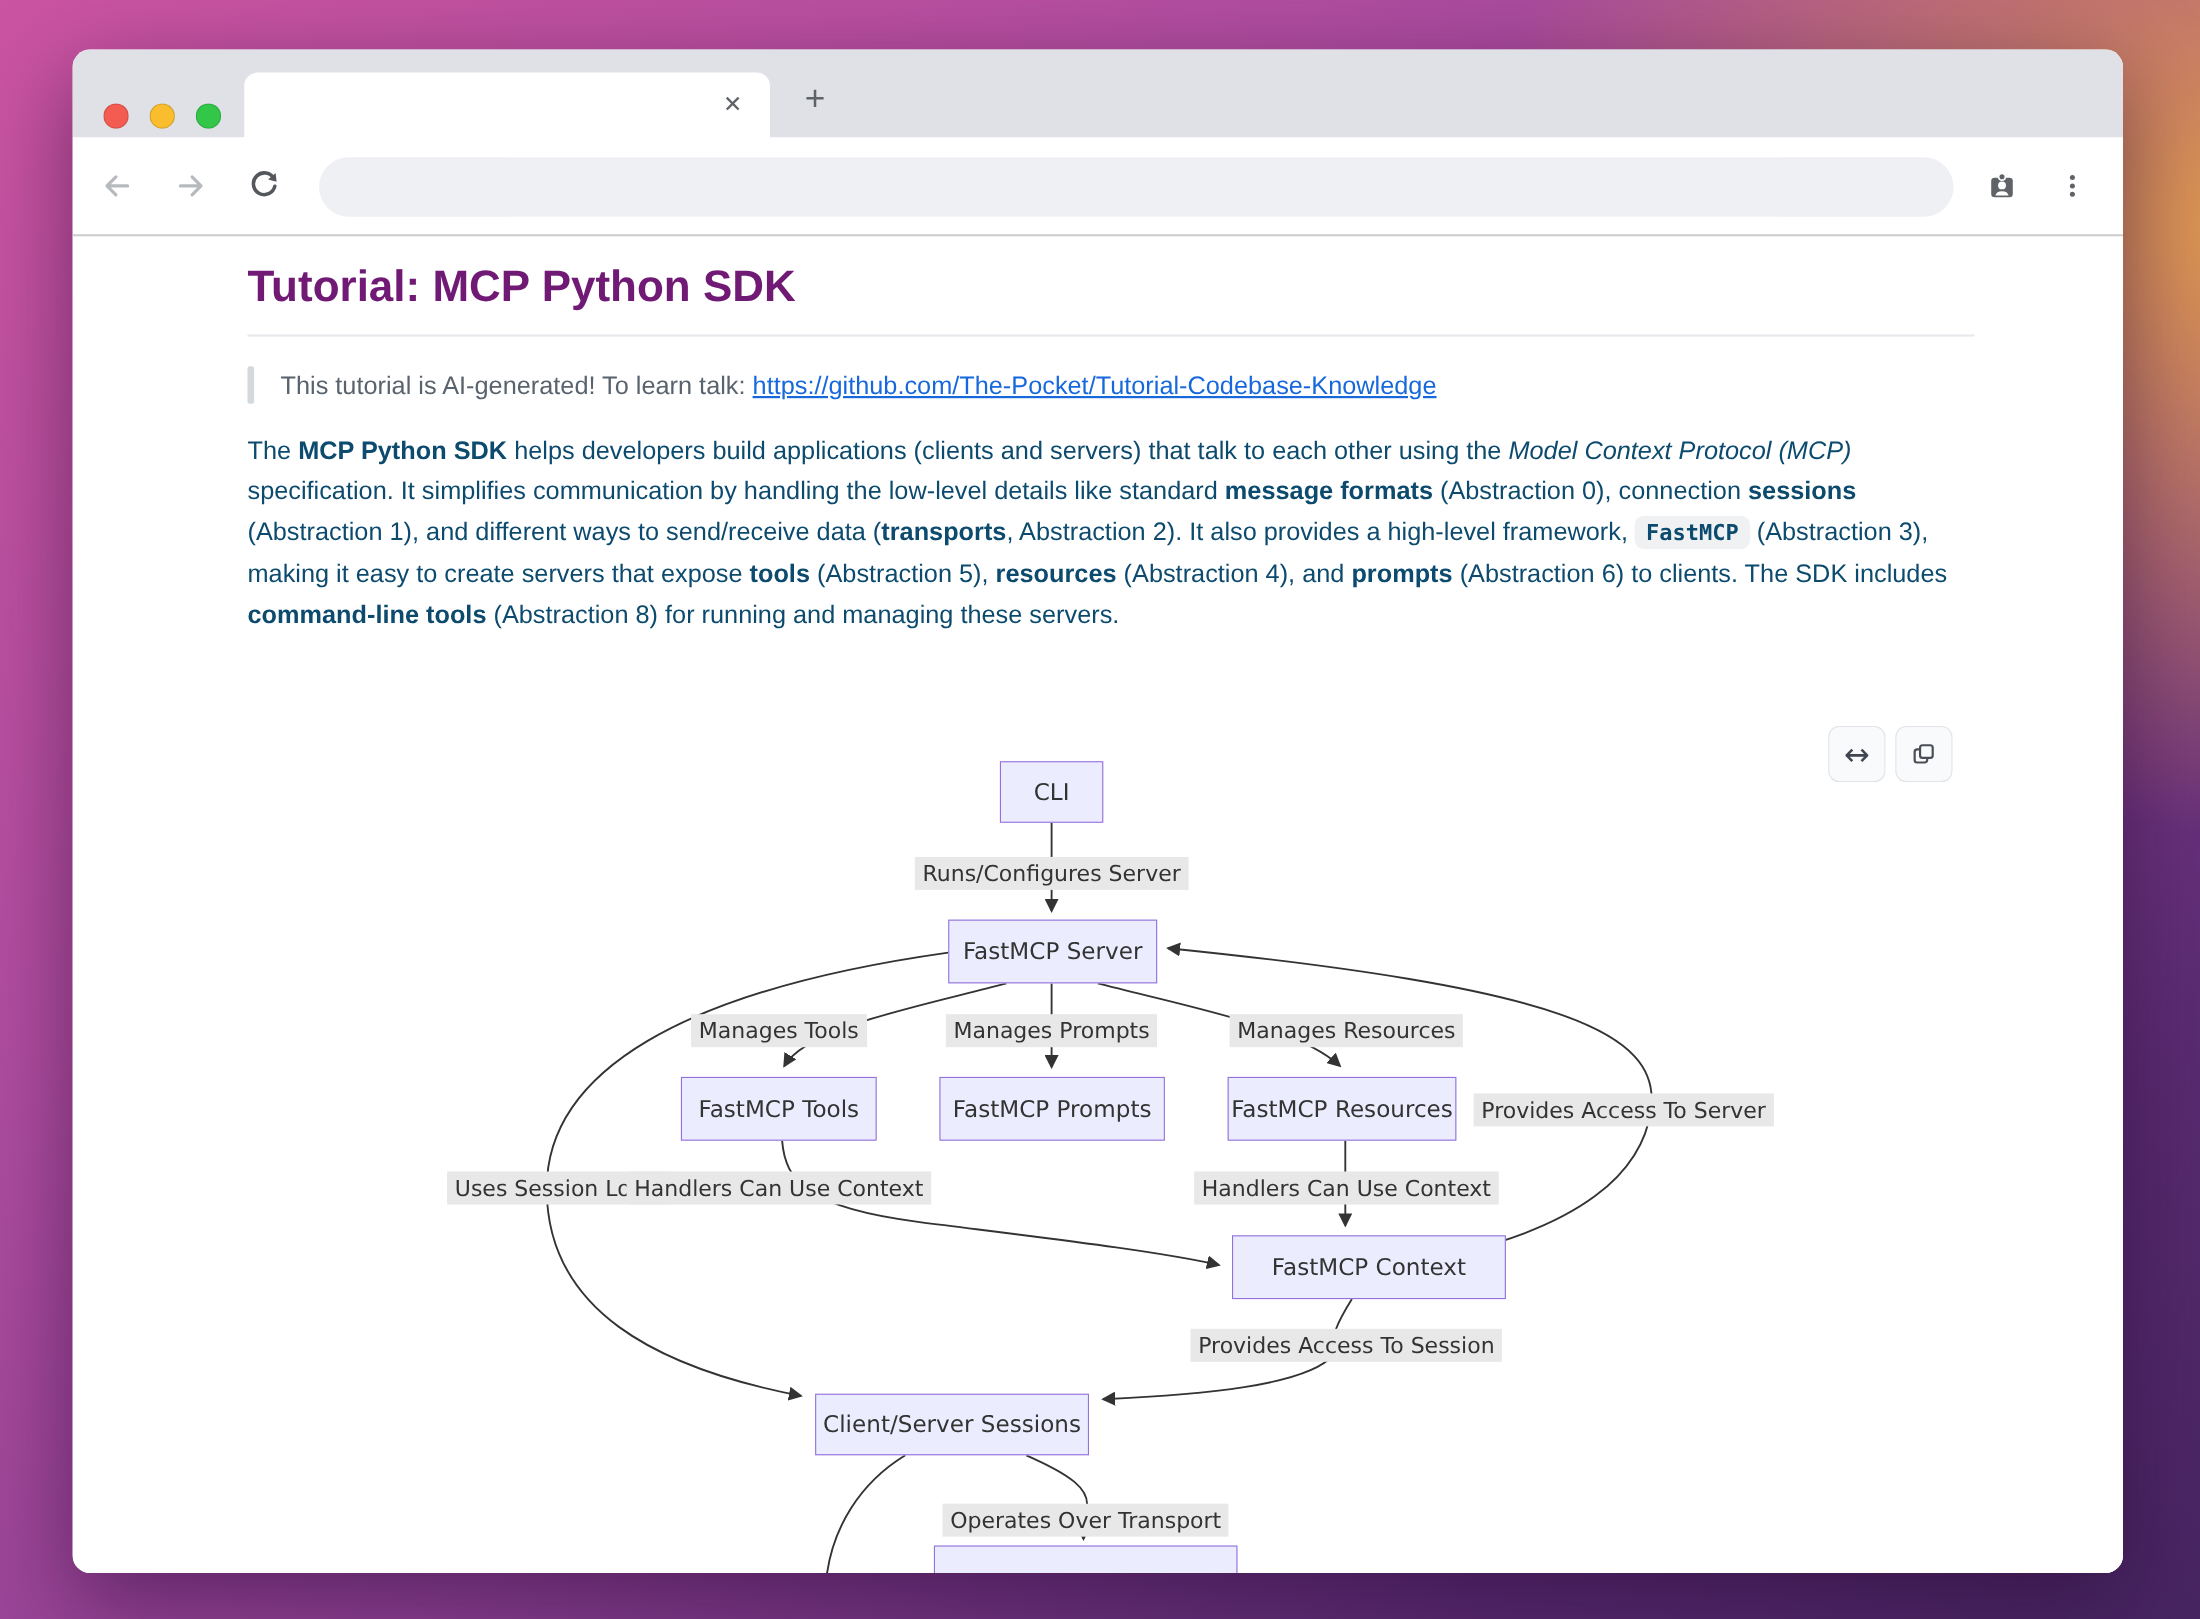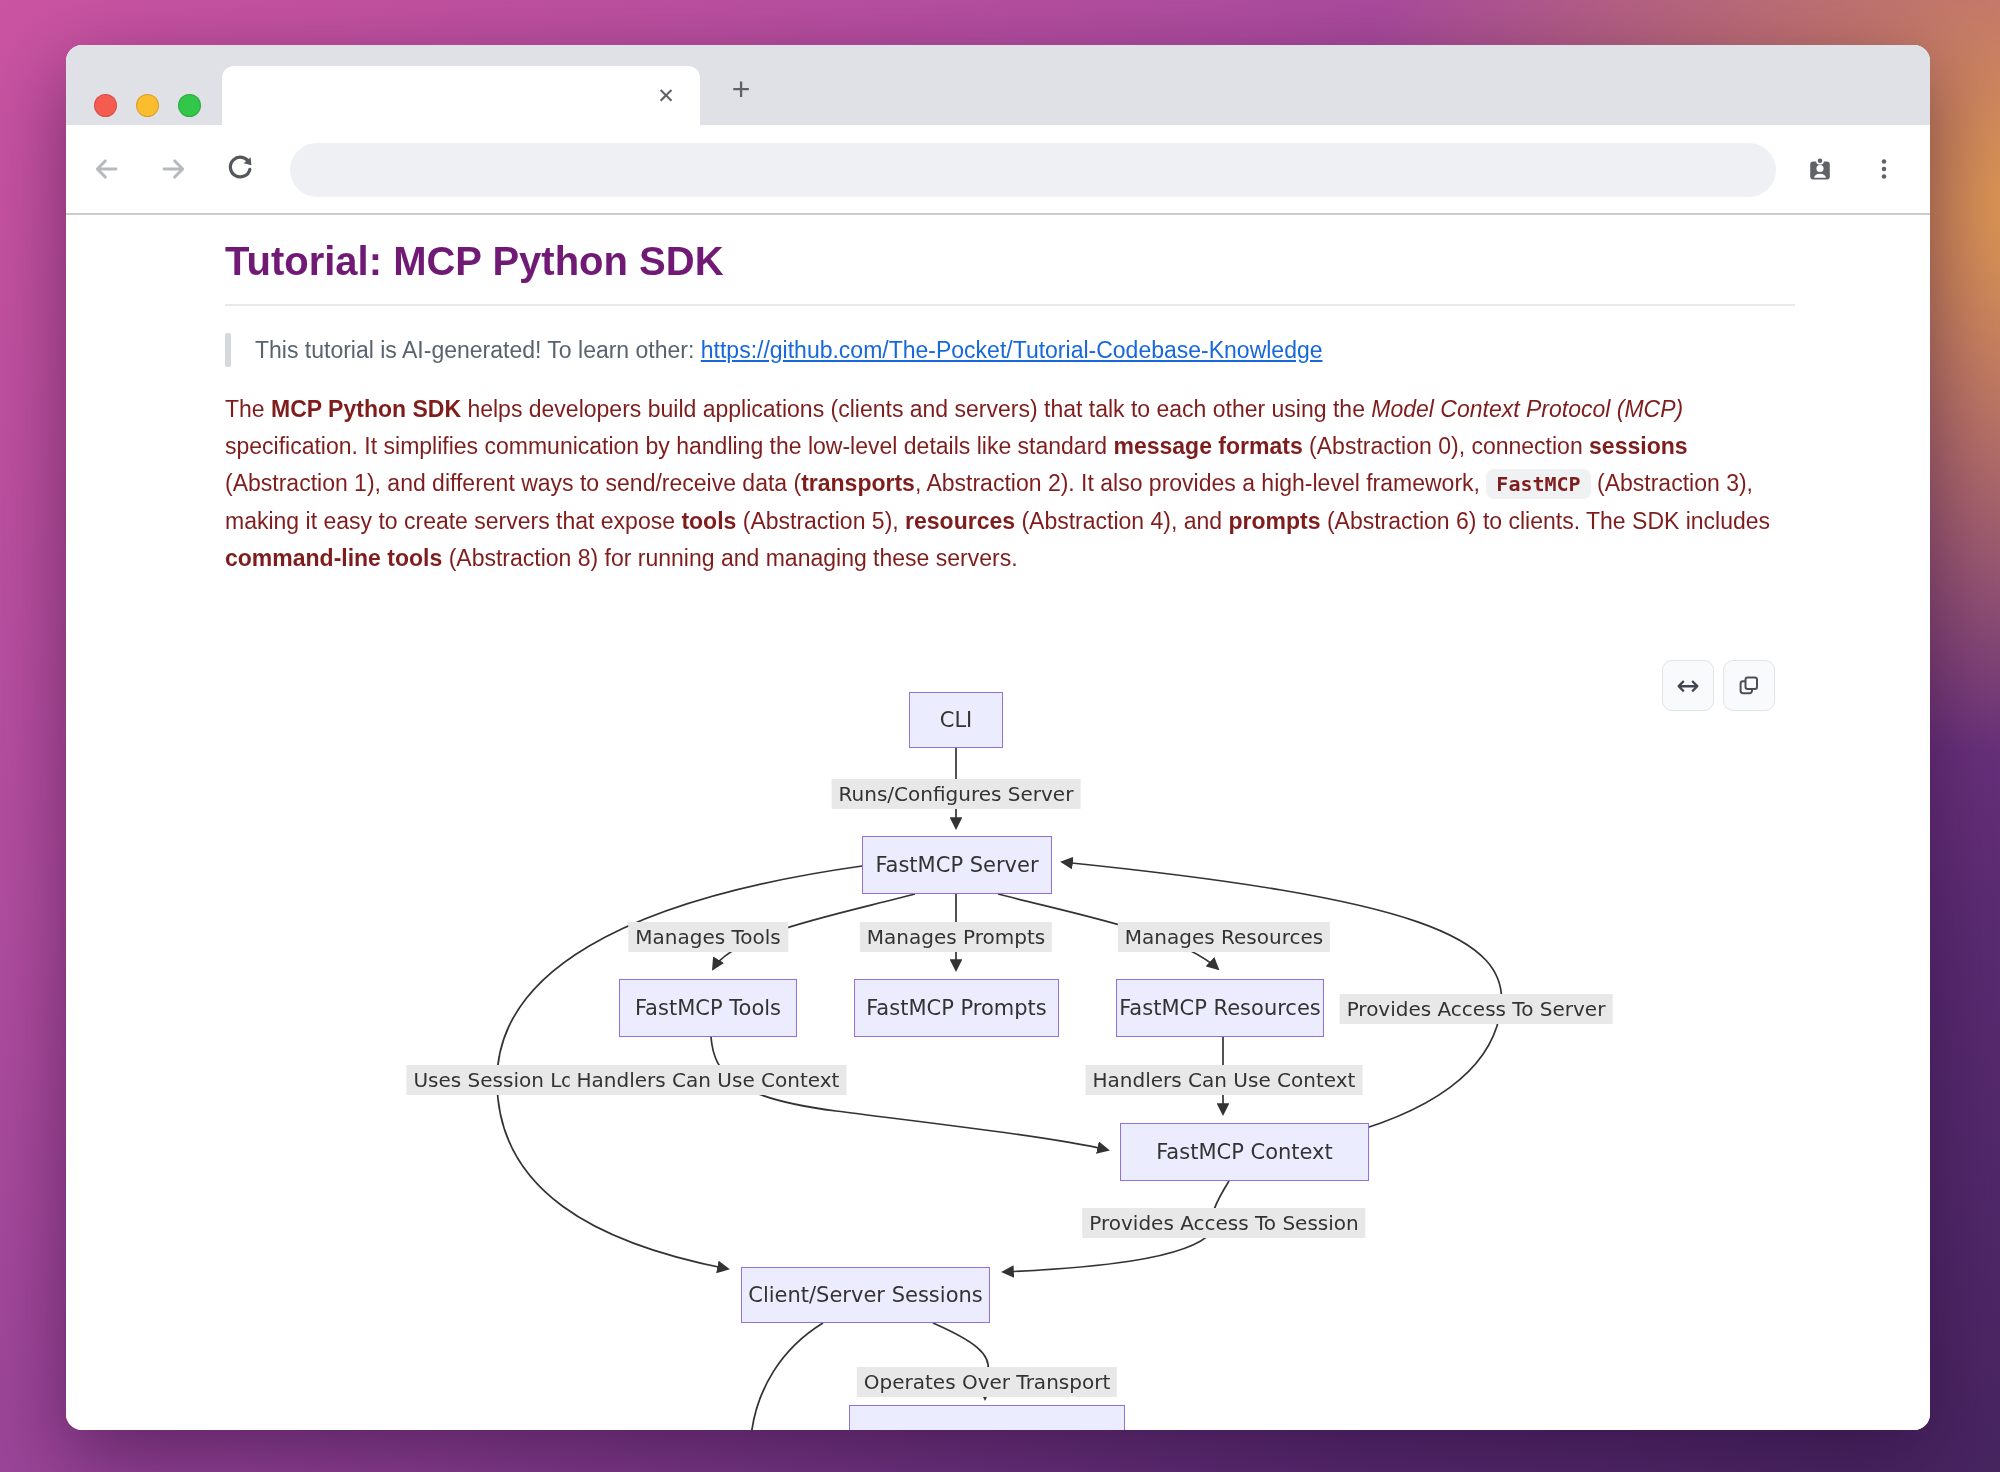--- a/index.html
+++ b/index.html
@@ -34,21 +34,21 @@
 
   
   .content{position:absolute;left:0;top:170px;width:1864px;height:1260px;background:#fff;
     padding:22px 135px 0 159px;box-sizing:border-box;color:#1f2328;}
   h1.title{margin:0;font-size:40px;line-height:48px;font-weight:bold;color:#701a75;}
   .hr{height:2px;background:#e7e9ec;margin-top:19px;}
   .note{display:flex;margin-top:27px;}
   .note-bar{width:6px;background:#d4d9de;border-radius:2px;flex:0 0 auto;}
   .note-text{padding-left:24px;font-size:23px;line-height:34px;color:#59636e;}
   a.lnk{color:#1668dc;text-decoration:underline;cursor:pointer;}
-  .intro{margin-top:24px;font-size:23px;line-height:37px;max-width:1566px;color:#7f1d1d;}
+  .intro{margin-top:24px;font-size:23px;line-height:37px;max-width:1566px;color:#0c4a6e;}
   .code-chip{font-family:"DejaVu Sans Mono","Liberation Mono",monospace;font-size:20px;font-weight:bold;
     background:#eff1f3;border-radius:8px;padding:3px 10px;}
   .source{margin-top:24px;font-size:23px;line-height:34px;}
 
   
   .diagram{position:absolute;left:0;top:427px;width:1864px;height:900px;}
   .dg-svg{position:absolute;left:0;top:0;}
   .node{position:absolute;box-sizing:border-box;background:#ECECFF;border:1.6px solid #9370DB;
     display:flex;align-items:center;justify-content:center;
     font-family:"DejaVu Sans", sans-serif;font-size:21px;color:#333;}
@@ -109,21 +109,21 @@
       </svg>
     </div>
   </div>
 
   <div class="content" style="position:absolute;">
     <h1 class="title">Tutorial: MCP Python SDK</h1>
     <div class="hr"></div>
 
     <div class="note">
       <div class="note-bar"></div>
-      <div class="note-text"><span>This tutorial is AI-generated! To learn other: </span><a class="lnk">https://github.com/The-Pocket/Tutorial-Codebase-Knowledge</a></div>
+      <div class="note-text"><span>This tutorial is AI-generated! To learn talk: </span><a class="lnk">https://github.com/The-Pocket/Tutorial-Codebase-Knowledge</a></div>
     </div>
 
     <div class="intro"><span>The </span><b>MCP Python SDK</b><span> helps developers build applications (clients and servers) that talk to each other using the </span><i>Model Context Protocol (MCP)</i><span> specification. It simplifies communication by handling the low-level details like standard </span><b>message formats</b><span> (Abstraction 0), connection </span><b>sessions</b><span> (Abstraction 1), and different ways to send/receive data (</span><b>transports</b><span>, Abstraction 2). It also provides a high-level framework, </span><span class="code-chip">FastMCP</span><span> (Abstraction 3), making it easy to create servers that expose </span><b>tools</b><span> (Abstraction 5), </span><b>resources</b><span> (Abstraction 4), and </span><b>prompts</b><span> (Abstraction 6) to clients. The SDK includes </span><b>command-line tools</b><span> (Abstraction 8) for running and managing these servers.</span></div>
 
   </div>
 
   <div class="diagram" style="top:597px">
 
     <svg class="dg-svg" width="1864" height="900" viewBox="0 0 1864 900">
       <defs>

